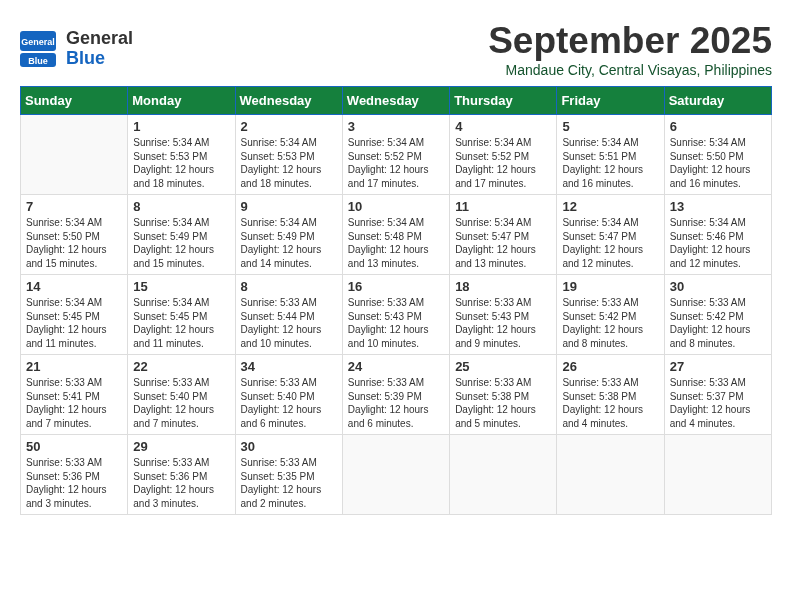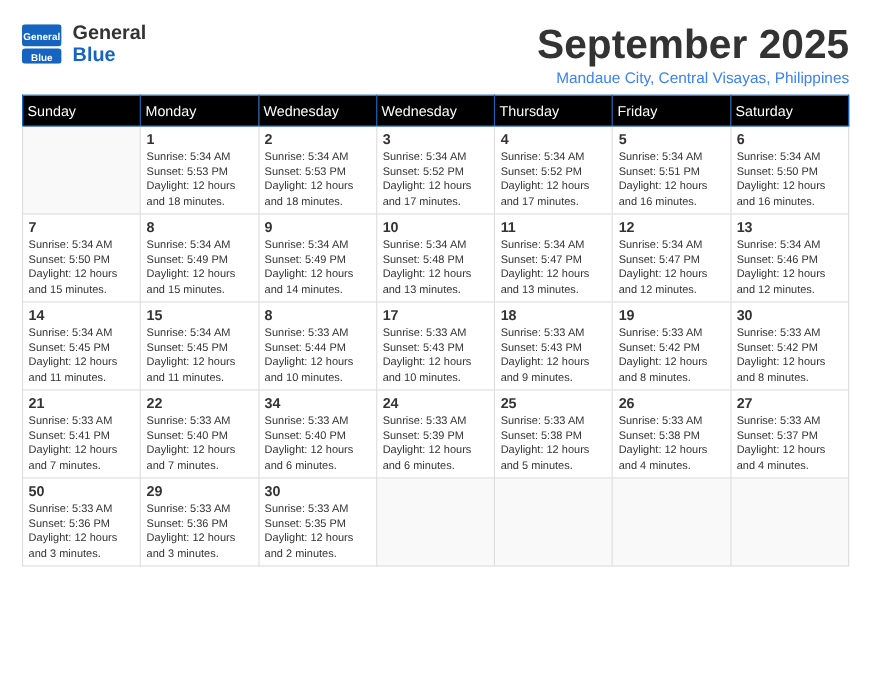--- a/index.html
+++ b/index.html
@@ -5,21 +5,21 @@
     * { box-sizing: border-box; margin: 0; padding: 0; }
     body {
       font-family: Arial, sans-serif;
       background: #fff;
       width: 792px;
       min-height: 612px;
       padding: 20px;
     }
     .header {
       display: flex;
-      align-items: flex-start;
+      align-items: center;
       justify-content: space-between;
       margin-bottom: 8px;
     }
     .logo {
       display: flex;
       align-items: center;
       gap: 4px;
     }
     .logo-text {
       font-size: 18px;
@@ -35,32 +35,32 @@
     .title-block {
       text-align: right;
     }
     .month-year {
       font-size: 37px;
       font-weight: bold;
       color: #333;
     }
     .location {
       font-size: 14px;
-      color: #3b82f6;
+      color: #14532d;
     }
     .calendar {
       width: 100%;
       border-collapse: collapse;
       border: 1px solid #ccc;
     }
     .calendar th {
-      background-color: #000000;
+      background-color: #15803d;
       color: #fff;
       font-size: 13px;
-      font-weight: normal;
+      font-weight: bold;
       padding: 6px 4px;
       text-align: left;
       border: 1px solid #1565c0;
     }
     .calendar td {
       vertical-align: top;
       padding: 4px 5px;
       border: 1px solid #ddd;
       font-size: 10.5px;
       color: #333;
@@ -232,21 +232,21 @@
 and 11 minutes.</div>
         </td>
         <td>
           <span class="day-number">8</span>
           <div class="day-info" style="white-space: pre-line;">Sunrise: 5:33 AM
 Sunset: 5:44 PM
 Daylight: 12 hours
 and 10 minutes.</div>
         </td>
         <td>
-          <span class="day-number">17</span>
+          <span class="day-number">16</span>
           <div class="day-info" style="white-space: pre-line;">Sunrise: 5:33 AM
 Sunset: 5:43 PM
 Daylight: 12 hours
 and 10 minutes.</div>
         </td>
         <td>
           <span class="day-number">18</span>
           <div class="day-info" style="white-space: pre-line;">Sunrise: 5:33 AM
 Sunset: 5:43 PM
 Daylight: 12 hours

